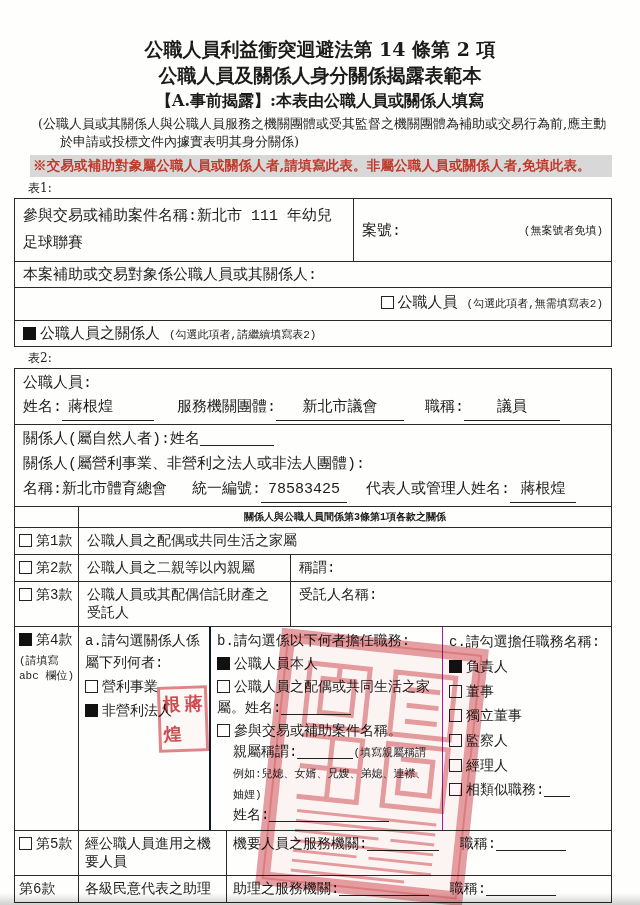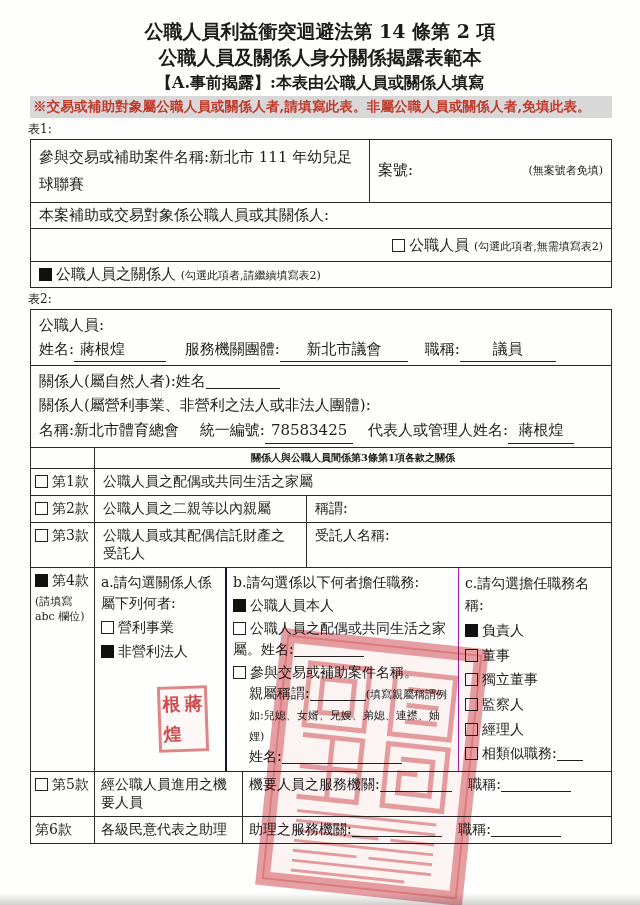--- a/index.html
+++ b/index.html
@@ -7,34 +7,34 @@
   .page {
     position:relative; width:640px; height:905px; margin:0 auto;
     background:#fefefc; color:#1c1c1c; overflow:hidden;
     font-family:"DejaVu Serif","Liberation Serif",serif;
   }
   .page::after{
     content:""; position:absolute; left:0; right:0; bottom:0; height:12px;
     background:linear-gradient(rgba(0,0,0,0), rgba(0,0,0,0.18));
     pointer-events:none;
   }
-  .titles { text-align:center; padding-top:20px; line-height:1.25; }
+  .titles { text-align:center; padding-top:38px; line-height:1.25; }
   .t1 { font-size:19px; font-weight:bold; }
   .t2 { font-size:19px; font-weight:bold; margin-top:2px; }
   .t3 { font-size:16px; font-weight:bold; margin-top:3px; }
   .note {
     margin:4px 28px 0 30px; font-size:13px; line-height:1.45;
     padding-left:30px; text-indent:-22px;
   }
   .warnband {
     margin:3px 28px 0 30px; background:#d8d8d8; color:#c0392b;
     font-weight:bold; font-size:13.5px; padding:2px 3px; letter-spacing:.2px;
   }
   .tbl-label { margin:3px 0 1px 28px; font-size:12px; }
-  .tbl { margin:0 28px 0 30px; border:1.4px solid #2a2a2a; background:transparent; }
+  .tbl { margin:0 28px 0 14px; border:1.4px solid #2a2a2a; background:transparent;font-family:Liberation Mono, monospace; }
   .row { border-top:1px solid #2a2a2a; }
   .row:first-child { border-top:none; }
   .pad { padding:3px 8px; }
   .fs15 { font-size:15px; }
   .small { font-size:11px; }
   .cb {
     display:inline-block; width:13px; height:13px; border:1.6px solid #222;
     vertical-align:-2px; margin-right:4px; background:#fff; flex:none;
   }
   .cb.checked { background:#111; border-color:#111; }
@@ -79,20 +79,21 @@
 </head>
 <body>
 
 <div class="page">
 
   <div class="titles">
     <div class="t1">公職人員利益衝突迴避法第 14 條第 2 項</div>
     <div class="t2">公職人員及關係人身分關係揭露表範本</div>
     <div class="t3">【A.事前揭露】:本表由公職人員或關係人填寫</div>
   </div>
+  <div class="note">(公職人員或其關係人與公職人員服務之機關團體或受其監督之機關團體為補助或交易行為前,應主動於申請或投標文件內據實表明其身分關係)</div>
   <div class="warnband">※交易或補助對象屬公職人員或關係人者,請填寫此表。非屬公職人員或關係人者,免填此表。</div>
 
   <div class="tbl-label">表1:</div>
   <div class="tbl">
     <div class="row t1r1">
       <div class="t1r1-left">
         <span>參與交易或補助案件名稱:</span><span>新北市 111 年幼兒足球聯賽</span>
       </div>
       <div class="t1r1-right">
         <span class="fs15">案號:</span>

